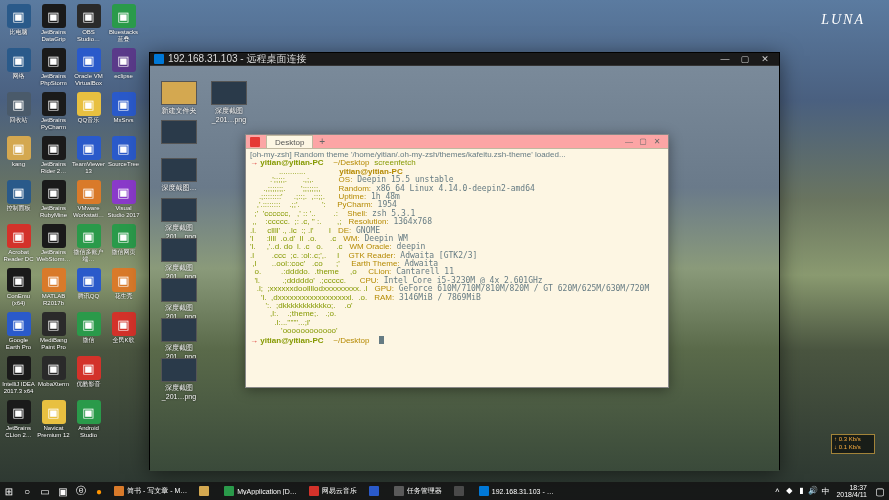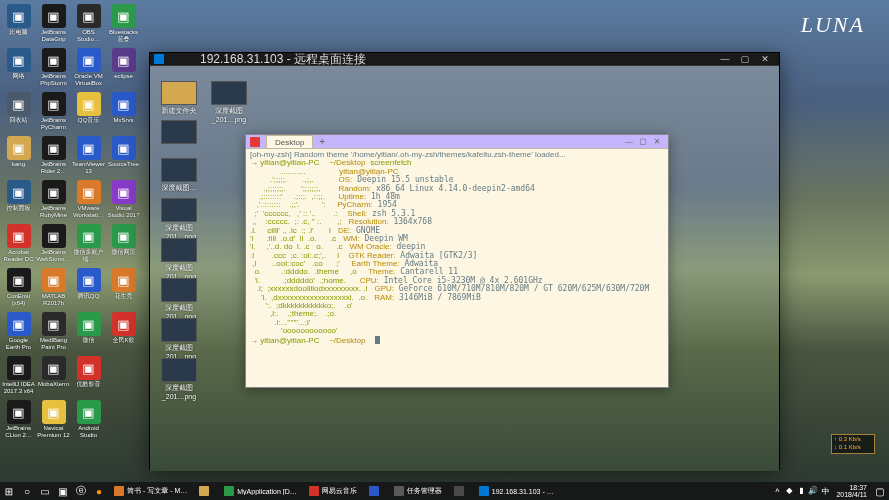--- a/index.html
+++ b/index.html
@@ -6,21 +6,21 @@
 html, body { width: 889px; height: 500px; overflow: hidden; }
 body {
   background: linear-gradient(135deg, #4a5d7a 0%, #3d4a5f 40%, #5a6b82 100%);
   position: relative;
 }
 .wallpaper-layer {
   position: absolute; inset: 0;
   background: linear-gradient(180deg, #5b7ba0 0%, #4a6080 20%, #6a7560 40%, #8a9a70 55%, #4a5540 70%, #2a3530 100%);
 }
 .luna-watermark {
-  position: absolute; top: 12px; right: 24px; color: #fff; font-size: 22px;
+  position: absolute; top: 12px; right: 24px; color: #fff; font-size: 14px;
   font-family: "Brush Script MT", cursive; font-style: italic; letter-spacing: 2px;
 }
 .desktop-icons {
   position: absolute; top: 4px; left: 2px; display: flex; flex-direction: row; gap: 2px;
 }
 .icon-col { display: flex; flex-direction: column; gap: 2px; }
 .dicon {
   width: 33px; height: 42px; display: flex; flex-direction: column; align-items: center;
   justify-content: flex-start; text-align: center; cursor: pointer;
 }
@@ -38,21 +38,21 @@
   position: absolute; left: 149px; top: 52px; width: 631px; height: 418px;
   background: #2a3530; border: 1px solid #000; box-shadow: 0 4px 20px rgba(0,0,0,.5);
 }
 .rdp-titlebar {
   height: 13px; background: #1a1a1a; display: flex; align-items: center; padding: 0 4px;
   border-bottom: 1px solid #333;
 }
 .rdp-titlebar .ticon {
   width: 10px; height: 10px; background: #0078d7; border-radius: 1px; margin-right: 4px;
 }
-.rdp-titlebar .ttext { font-size: 12px; color: #ddd; flex: 1; margin-left: 32px; }
+.rdp-titlebar .ttext { font-size: 10px; color: #ddd; flex: 1; }
 .rdp-titlebar .wbtn {
   width: 20px; height: 12px; color: #ccc; font-size: 9px; text-align: center;
   line-height: 12px; cursor: pointer;
 }
 .rdp-content {
   position: relative; height: 405px;
   background: linear-gradient(180deg, #7a8a9a 0%, #6a7a8a 30%, #8a9a7a 50%, #5a6a4a 70%, #3a4a3a 100%);
 }
 .inner-icon {
   position: absolute; width: 46px; display: flex; flex-direction: column; align-items: center;
@@ -61,42 +61,42 @@
 .inner-icon .th { width: 36px; height: 24px; background: #2a3a4a; border: 1px solid #555; }
 .inner-icon .th.folder { background: #d4a850; }
 .inner-icon .lbl { font-size: 7px; color: #fff; text-shadow: 0 0 2px #000; text-align: center; }
 
 
 .terminal {
   position: absolute; left: 95px; top: 68px; width: 424px; height: 254px;
   background: #fdf6e3; border: 1px solid #888; box-shadow: 0 2px 12px rgba(0,0,0,.4);
 }
 .term-tabs {
-  height: 14px; background: #c4b5fd; display: flex; align-items: center;
+  height: 14px; background: #fca5a5; display: flex; align-items: center;
   border-bottom: 1px solid #c0b8a0; padding: 0 4px;
 }
 .term-tabs .logo {
   width: 10px; height: 10px; background: #e53935; border-radius: 1px; margin-right: 6px;
 }
 .term-tabs .tab {
   font-size: 8px; color: #555; padding: 0 8px; background: #fdf6e3;
   border-top: 1px solid #c0b8a0; border-left: 1px solid #c0b8a0; border-right: 1px solid #c0b8a0;
   height: 13px; line-height: 13px;
 }
 .term-tabs .plus { font-size: 10px; color: #666; padding: 0 6px; cursor: pointer; }
 .term-tabs .spacer { flex: 1; }
 .term-tabs .tbtn { width: 14px; font-size: 8px; color: #666; text-align: center; cursor: pointer; }
 .term-body {
   padding: 2px 4px; font-family: "Consolas", monospace; font-size: 8px; line-height: 1.05;
   color: #657b83; white-space: pre; overflow: hidden;
 }
 .term-body .yellow { color: #b58900; }
 .term-body .green { color: #859900; }
 .term-body .red { color: #dc322f; }
-.term-body .bold { font-weight: normal; }
+.term-body .bold { font-weight: bold; }
 .cursor-block { display:inline-block; width:5px; height:8px; background:#657b83; vertical-align:middle;}
 
 
 .taskbar {
   position: absolute; left: 0; bottom: 0; width: 100%; height: 18px;
   background: rgba(20,20,20,.85); display: flex; align-items: center;
 }
 .taskbar .tb-btn {
   width: 18px; height: 18px; display: flex; align-items: center; justify-content: center;
   color: #fff; font-size: 10px; cursor: pointer;
@@ -315,22 +315,22 @@
 <span class="green">      .,;;;;;;;.       ';;;;;;;,      </span> <span class="yellow">Random:</span> x86_64 Linux 4.14.0-deepin2-amd64
 <span class="green">    .;::::::::'     .;::;.  ,::;;.    </span> <span class="yellow">Uptime:</span> 1h 48m
 <span class="green">   ,'.::::::::    .;;'.          ':   </span> <span class="yellow">PyCharm:</span> 1954
 <span class="green">  ;'  'cccccc,   ,' :: '..        .:  </span> <span class="yellow">Shell:</span> zsh 5.3.1
 <span class="green"> ,,    :ccccc.  ;: .c, '' :.       ,; </span> <span class="yellow">Resolution:</span> 1364x768
 <span class="green">.l.     cllll' ., .lc  :; .l'       l </span> <span class="yellow">DE:</span> GNOME
 <span class="green">'l      :llll  .o.d'  ll  .o.      .c </span> <span class="yellow">WM:</span> Deepin WM
 <span class="green">'l.     ,'..d. do  l. .c   o.      .c </span> <span class="yellow">WM Oracle:</span> deepin
 <span class="green">.l        .ccc  ;c. :ol:.c;',.     l  </span> <span class="yellow">GTK Reader:</span> Adwaita [GTK2/3]
 <span class="green"> ,l       ..ool::coc'   .co      ;'   </span> <span class="yellow">Earth Theme:</span> Adwaita
-<span class="green">  o.         .:ddddo.  .theme     ,o   </span> <span class="yellow">Theme:</span> Cantarell 11
-<span class="green">  'l.          .;dddddo'  .;home.    </span> <span class="yellow">CPU:</span> Intel Core i5-3230M @ 4x 2.601GHz
+<span class="green">  o.         .:ddddo.  .theme     ,o   </span> <span class="yellow">CLion:</span> Cantarell 11
+<span class="green">  'l.          .;dddddo'  .;ccccc.    </span> <span class="yellow">CPU:</span> Intel Core i5-3230M @ 4x 2.601GHz
 <span class="green">   .l;  ;xxxxxxdoollllodxxxxxxxxx. .l </span> <span class="yellow">GPU:</span> GeForce 610M/710M/810M/820M / GT 620M/625M/630M/720M
 <span class="green">     'l.  ,dxxxxxxxxxxxxxxxxxxl.  .o. </span> <span class="yellow">RAM:</span> 3146MiB / 7869MiB
 <span class="green">       ':.  ;dkkkkkkkkkkko;.    .o'   </span> 
 <span class="green">         ,l:.    .;theme;.   .;o.    </span> 
 <span class="green">           .l:...'''''''...;l'        </span> 
 <span class="green">              'oooooooooooo'          </span> 
 <span class="red">→ </span><span class="green bold">yitian@yitian-PC</span>  <span class="yellow">~/Desktop</span>  <span class="cursor-block"></span></div>
     </div>
 
   <div class="inner-icon" style="top: 15px; left: 6px;">

